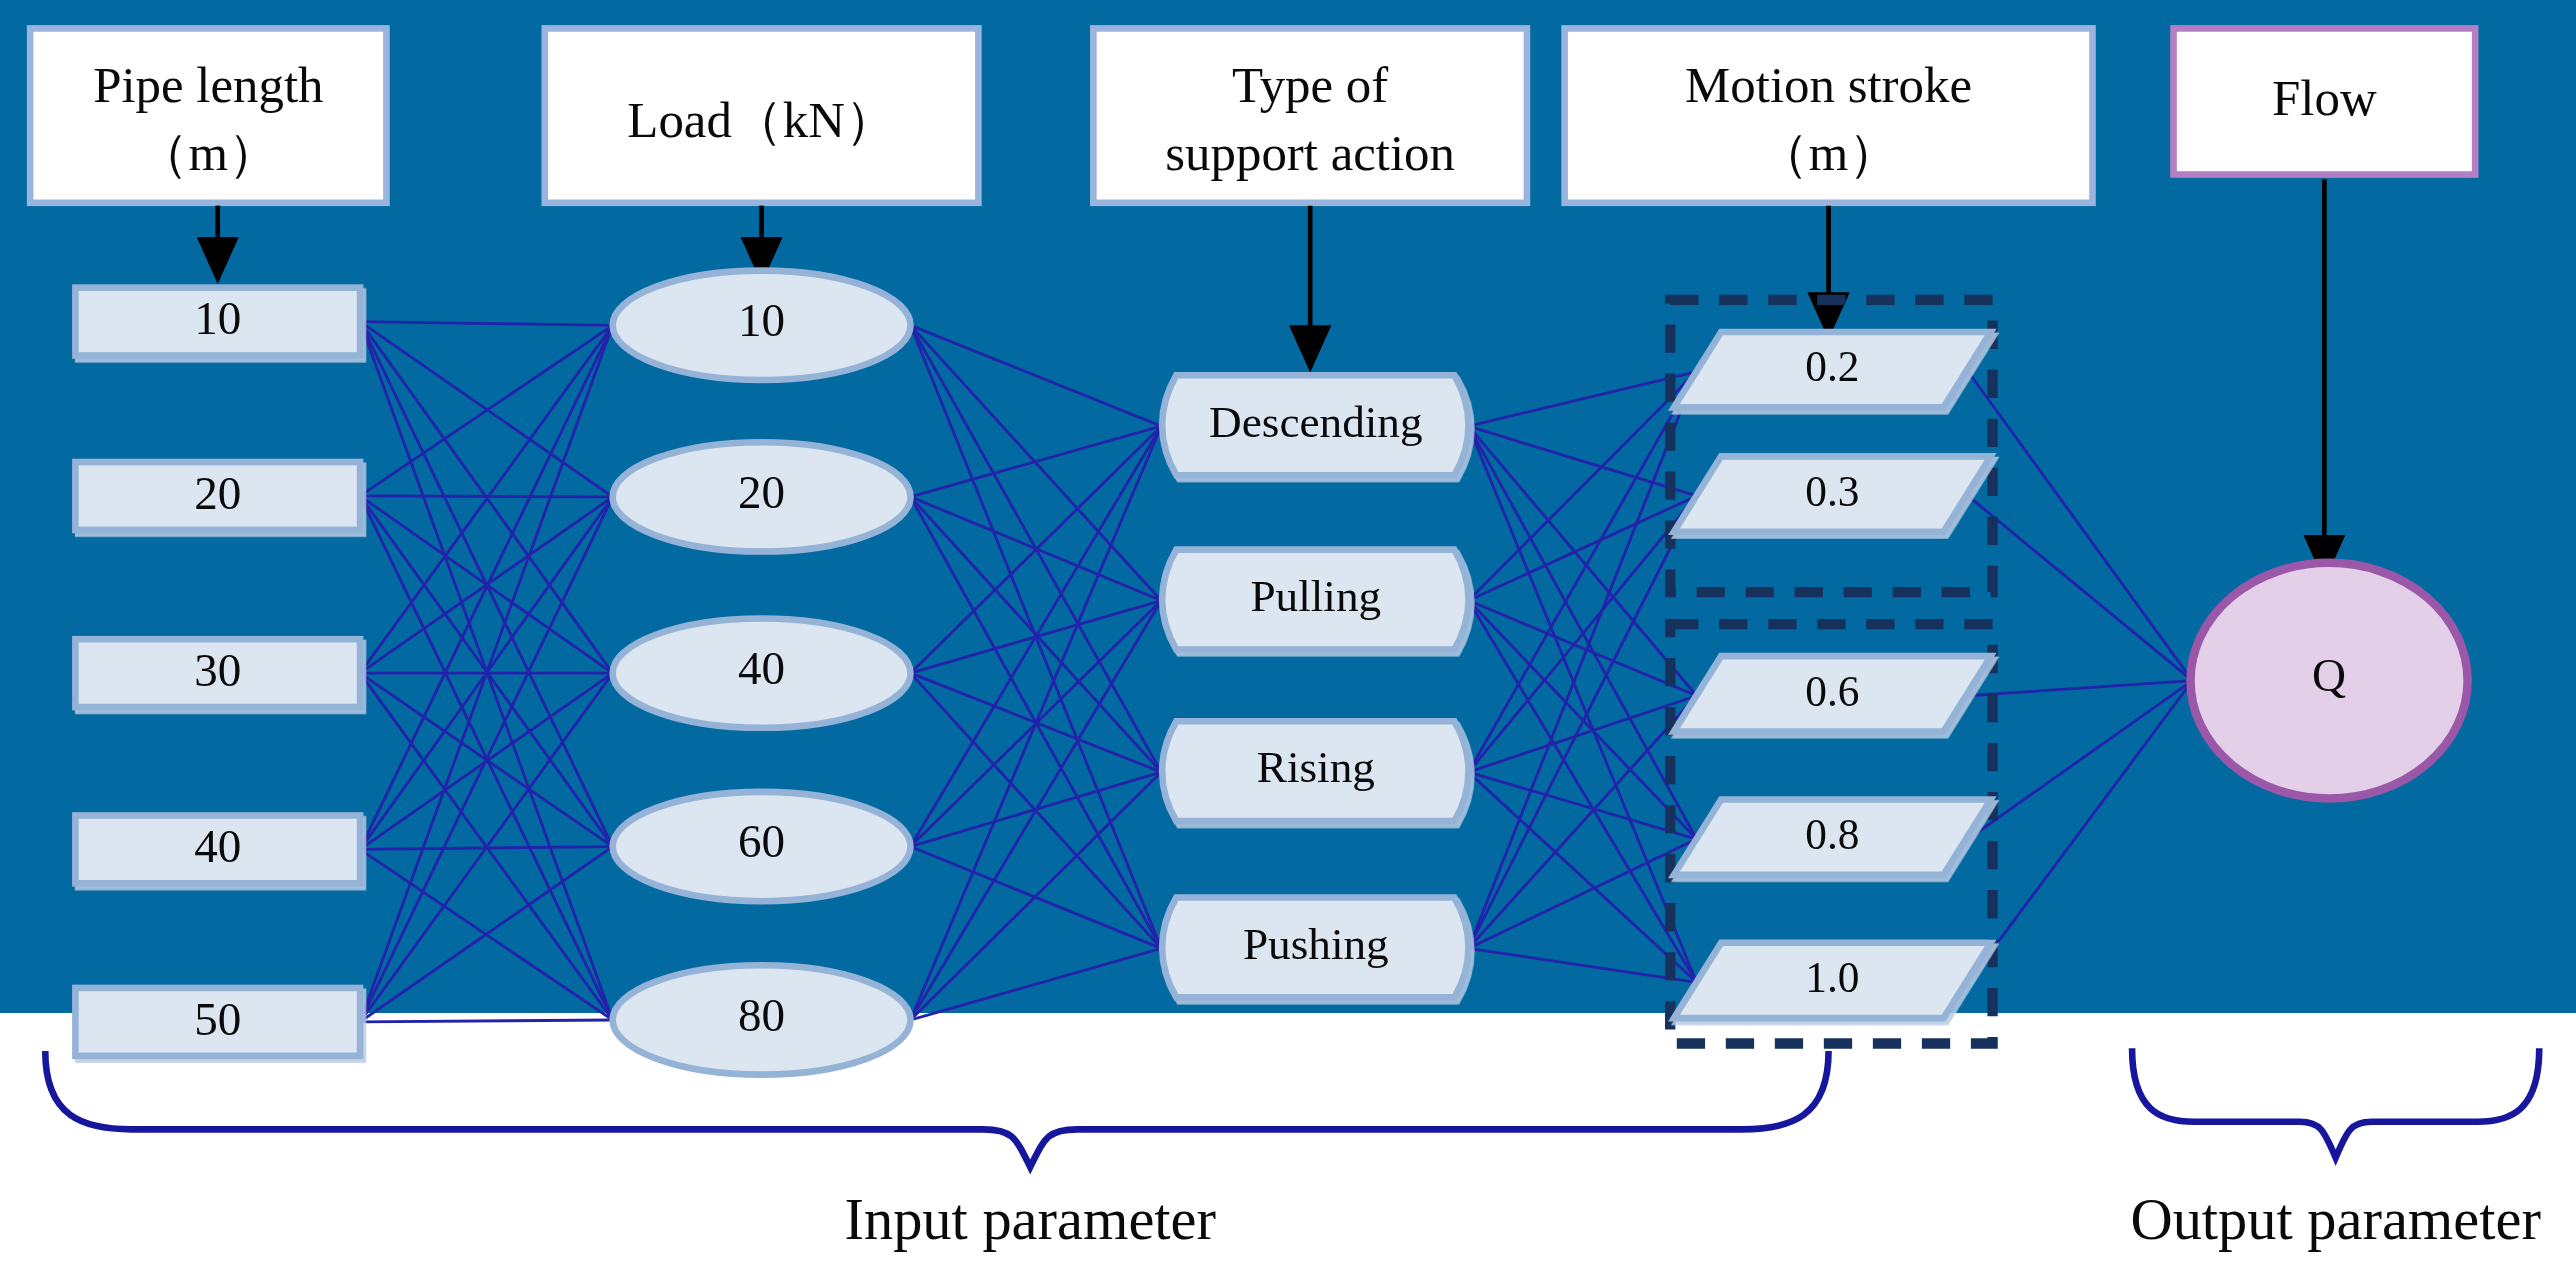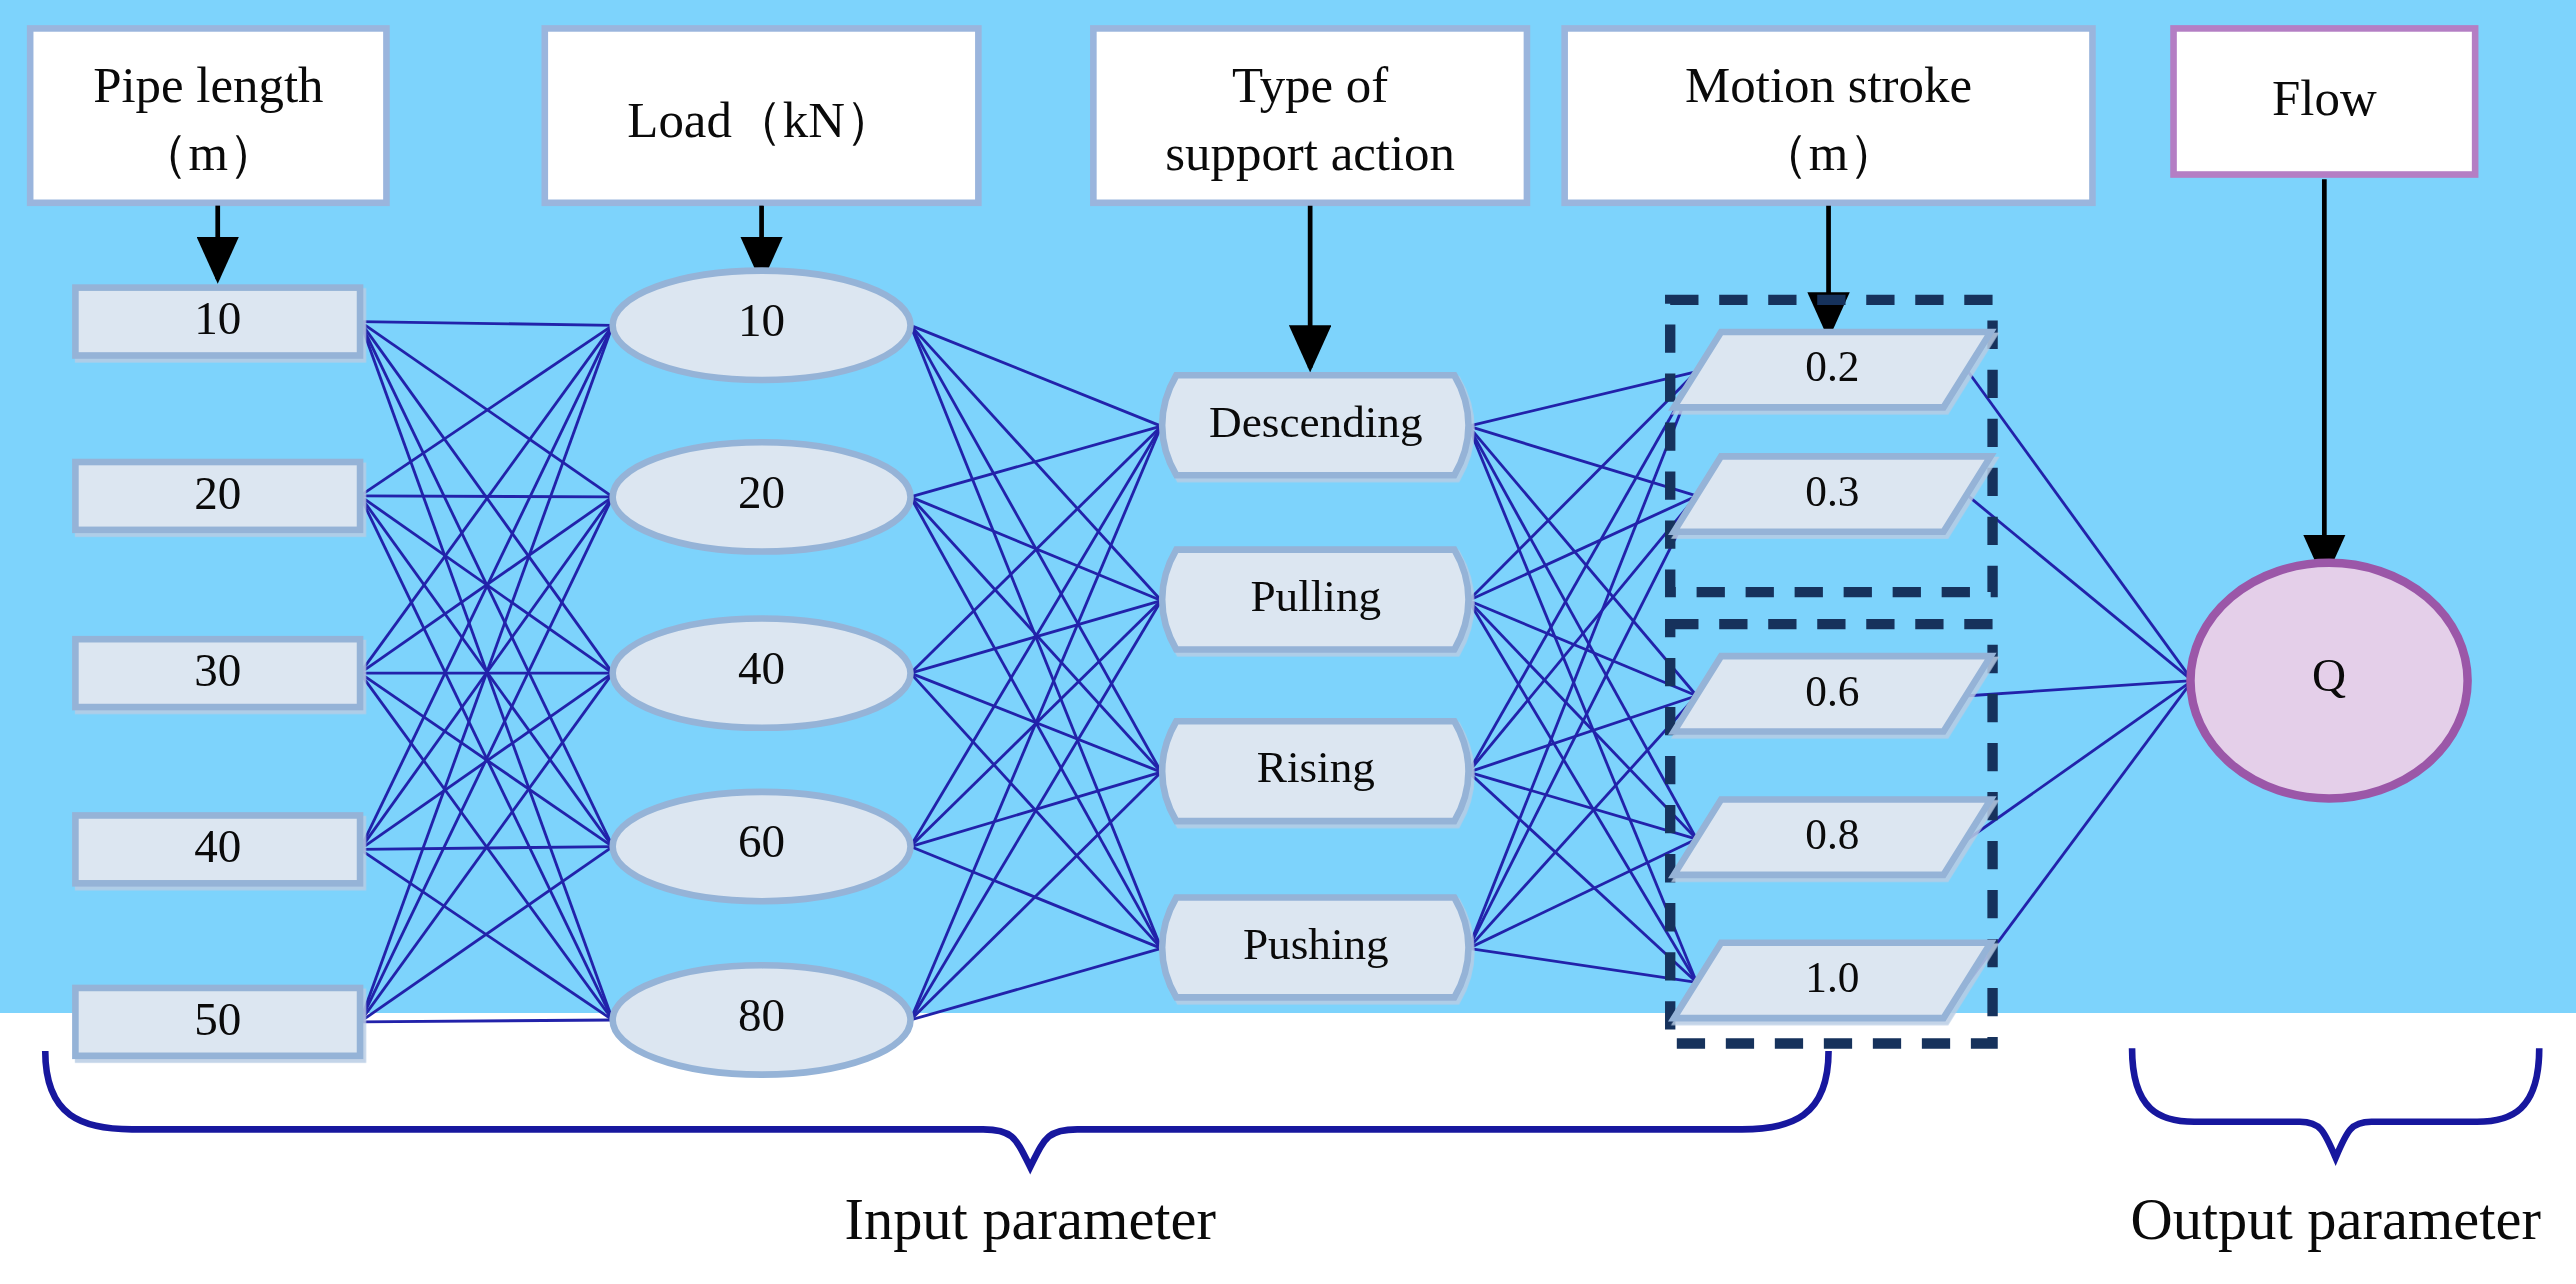--- a/index.html
+++ b/index.html
@@ -1,17 +1,17 @@
 <!DOCTYPE html>
 <html style="font-size:15px"><head>
 <meta charset="utf-8">
 <style>
   html,body{margin:0;padding:0;background:#ffffff;}
   body{width:2576px;height:1285px;overflow:hidden;font-family:"Liberation Serif",serif;}
-  #stage{position:relative;width:2576px;height:1013px;background:#7dd3fc;}
+  #stage{position:relative;width:2576px;height:1013px;background:#0369a1;}
   svg#canvas{position:absolute;left:0;top:0;width:2576px;height:1285px;}
   .nodetext{font-family:"Liberation Serif",serif;fill:#0a0a0a;text-anchor:middle;dominant-baseline:middle;}
   .hdrtext{font-family:"Liberation Serif",serif;fill:#0a0a0a;text-anchor:middle;dominant-baseline:middle;font-size:54px;}
   .bracetext{font-family:"Liberation Serif",serif;fill:#0a0a0a;text-anchor:middle;dominant-baseline:middle;font-size:62px;}
   .v46{font-size:46px;}
   .v48{font-size:48px;}
   .v50{font-size:50px;}
 </style>
 </head>
 <body>

